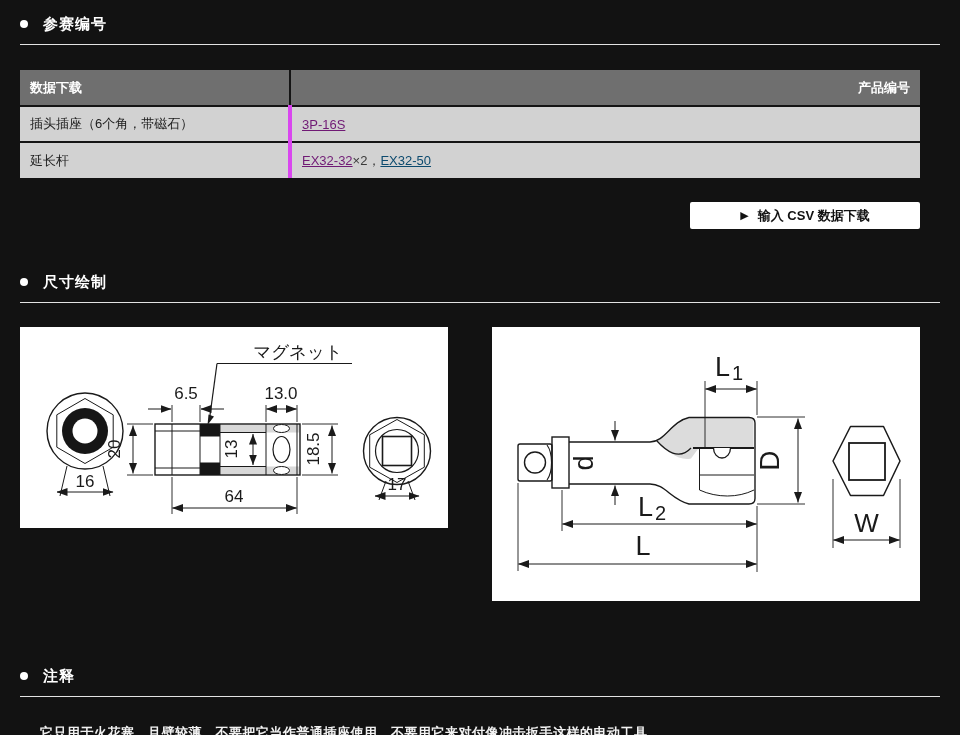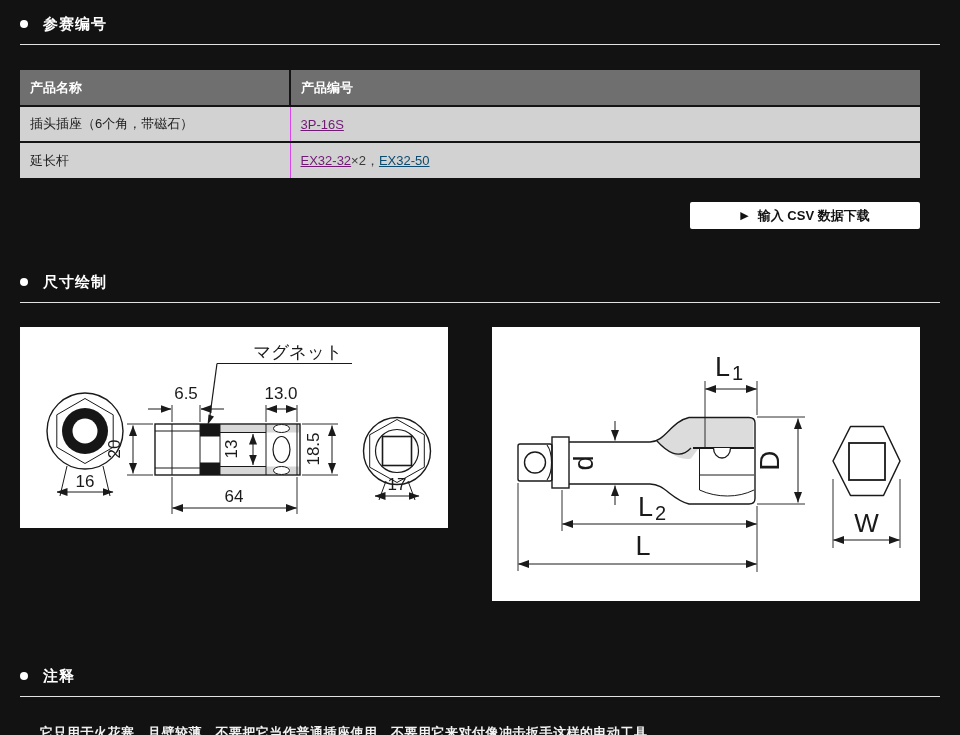--- a/index.html
+++ b/index.html
@@ -18,24 +18,24 @@
 
   
   table.codes { width:900px; border-collapse:collapse; margin-top:25px; table-layout:fixed; }
   table.codes th, table.codes td {
     font-size:13px; text-align:left; height:36px; padding:0 10px; vertical-align:middle;
   }
   table.codes th {
     background:#6f6f6f; color:#ffffff; font-weight:bold;
     border-right:2px solid #141414;
   }
-  table.codes th:last-child { border-right:0; }
+  table.codes th:last-child { border-right:0;text-align:right; }
   table.codes td {
     background:#d2d2d2; color:#1c1c1c;
-    border-top:2px solid #141414; border-right:1px solid #d946ef;
+    border-top:2px solid #141414; border-right:4px solid #d946ef;
   }
   table.codes td:last-child { border-right:0; }
   a.code-link { color:#701a75; text-decoration:underline; cursor:pointer; }
   a.code-link.dim { color:#0c4a6e; }
   .code-sep { color:#3a3a3a; }
 
   .btn-row { width:900px; display:flex; justify-content:flex-end; margin-top:24px; }
   .csv-btn {
     width:230px; height:27px; background:#ffffff; color:#111111;
     border:0; border-radius:2px; font-weight:bold; font-size:13px;
@@ -63,21 +63,21 @@
   </div>
   <hr class="sec-rule">
 
   <table class="codes">
     <colgroup>
         <col style="width:270px">
         <col style="width:630px">
       </colgroup>
     <tbody>
         <tr>
-      <th>产品名称</th>
+      <th>数据下载</th>
       <th>产品编号</th>
     </tr>
     <tr>
       <td>插头插座（6个角，带磁石）</td>
       <td>
         <a class="code-link">3P-16S</a>
       </td>
     </tr>
     <tr>
       <td>延长杆</td>

